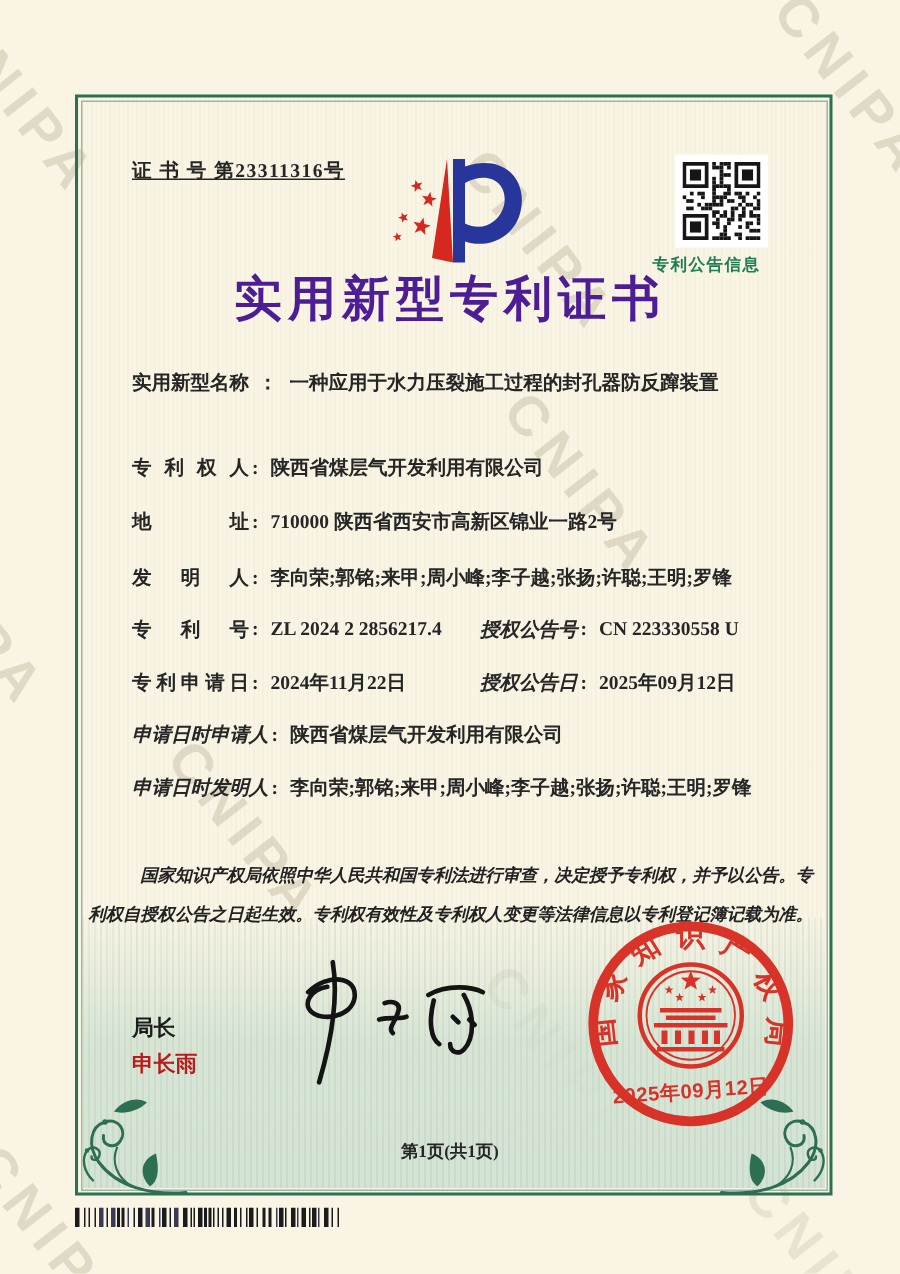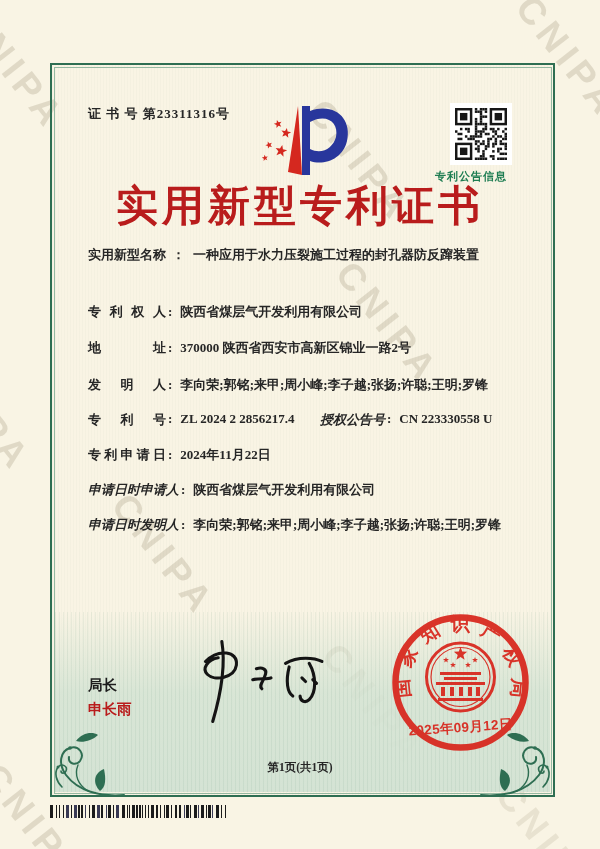--- a/index.html
+++ b/index.html
@@ -27,27 +27,27 @@
   .frame::before{content:"";position:absolute;inset:1.5px;border:1px solid #95b9a2;pointer-events:none;}
   .greenband{position:absolute;left:3px;right:3px;bottom:3px;height:180px;
          background:
            repeating-linear-gradient(90deg,rgba(46,110,82,.07) 0 1px,transparent 1px 4px),
            linear-gradient(180deg,rgba(213,229,213,0) 0%,rgba(211,227,211,.85) 45%,#d4e3d4 100%);}
   .orn{position:absolute;width:80px;height:80px;}
   .orn-bl{left:-4px;bottom:-6px;}
   .orn-br{right:-4px;bottom:-6px;transform:scaleX(-1);}
 
   
-  .cert-no{position:absolute;left:88px;top:105px;font-size:13px;font-weight:600;letter-spacing:1px;}
+  .cert-no{position:absolute;left:88px;top:105px;font-size:13px;font-weight:600;letter-spacing:1px;text-decoration:underline;}
   .logo{position:absolute;left:252px;top:100px;}
   .qr-box{position:absolute;left:450px;top:103px;width:62px;height:62px;background:#fff;padding:5px;}
   .qr-label{position:absolute;left:435px;top:169px;width:92px;text-align:left;
             font-size:11px;font-weight:700;color:var(--qr-green);letter-spacing:1px;}
   .title{position:absolute;left:0;top:178px;width:100%;text-align:center;
-         font-size:42px;font-weight:700;letter-spacing:4px;color:#b91c1c;}
+         font-size:32px;font-weight:700;letter-spacing:4px;color:#4c1d95;}
 
   
   .row{position:absolute;left:88px;width:440px;font-size:13px;font-weight:600;white-space:nowrap;}
   .lbl{display:inline-block;width:78px;text-align:justify;text-align-last:justify;vertical-align:top;}
   .lbl-wide{display:inline-block;vertical-align:top;font-style:italic;}
   .colon{display:inline-block;margin:0 8px 0 2px;}
   .colon-wide{display:inline-block;margin:0 8px 0 6px;}
   .val{font-weight:600;}
   .col2{position:absolute;left:232px;top:0;}
 
@@ -261,39 +261,41 @@
 
   <div class="title">实用新型专利证书</div>
 
   <div class="row" style="top:303px">
     <span class="lbl">专利权人</span><span class="colon">:</span><span class="val">陕西省煤层气开发利用有限公司</span>
   </div>
   <div class="row" style="top:246px">
     <span class="lbl">实用新型名称</span><span class="colon-wide">：</span><span class="val">一种应用于水力压裂施工过程的封孔器防反蹿装置</span>
   </div>
   <div class="row" style="top:339px">
-    <span class="lbl">地址</span><span class="colon">:</span><span class="val">370000 陕西省西安市高新区锦业一路2号</span>
+    <span class="lbl">地址</span><span class="colon">:</span><span class="val">710000 陕西省西安市高新区锦业一路2号</span>
   </div>
   <div class="row" style="top:376px">
     <span class="lbl">发明人</span><span class="colon">:</span><span class="val">李向荣;郭铭;来甲;周小峰;李子越;张扬;许聪;王明;罗锋</span>
   </div>
   <div class="row" style="top:411px">
     <span class="lbl">专利号</span><span class="colon">:</span><span class="val">ZL 2024 2 2856217.4</span>
     <span class="col2"><span class="lbl-wide">授权公告号</span><span class="colon">:</span><span class="val">CN 223330558 U</span></span>
   </div>
   <div class="row" style="top:446px">
     <span class="lbl">专利申请日</span><span class="colon">:</span><span class="val">2024年11月22日</span>
+    <span class="col2"><span class="lbl-wide">授权公告日</span><span class="colon">:</span><span class="val">2025年09月12日</span></span>
   </div>
   <div class="row" style="top:481px">
     <span class="lbl-wide">申请日时申请人</span><span class="colon">:</span><span class="val">陕西省煤层气开发利用有限公司</span>
   </div>
   <div class="row" style="top:516px">
     <span class="lbl-wide">申请日时发明人</span><span class="colon">:</span><span class="val">李向荣;郭铭;来甲;周小峰;李子越;张扬;许聪;王明;罗锋</span>
   </div>
 
+  <div class="legal">国家知识产权局依照中华人民共和国专利法进行审查，决定授予专利权，并予以公告。专利权自授权公告之日起生效。专利权有效性及专利权人变更等法律信息以专利登记簿记载为准。</div>
 
   <div class="sig-title">局长</div>
   <div class="sig-name">申长雨</div>
 
   <svg class="signature" width="155" height="91" viewBox="0 0 170 100">
     <g fill="none" stroke="#141414" stroke-width="3.4" stroke-linecap="round">
       <path d="M30,28 C44,14 66,16 64,32 C62,46 40,50 32,42 C26,36 32,26 44,24"></path>
       <path d="M48,6 C52,30 48,60 38,94"></path>
       <path d="M86,36 C92,34 98,36 96,42 C94,50 88,54 92,58"></path>
       <path d="M82,48 C90,46 98,48 102,46"></path>

